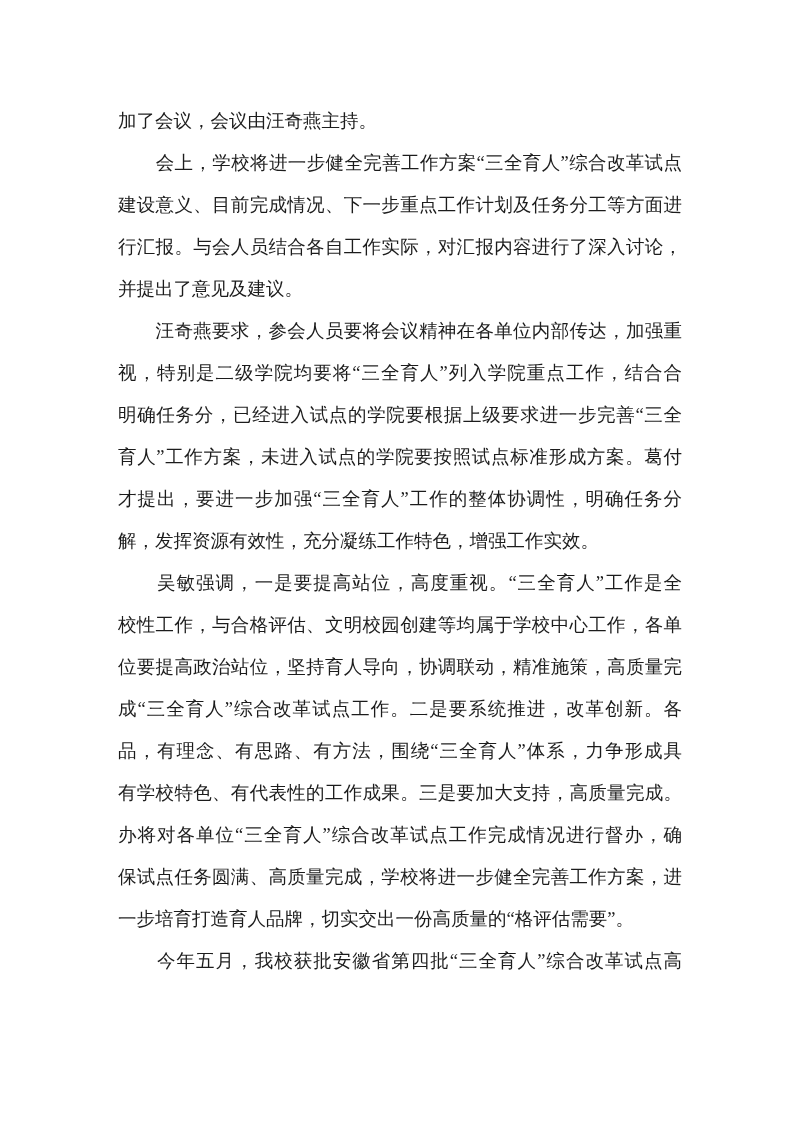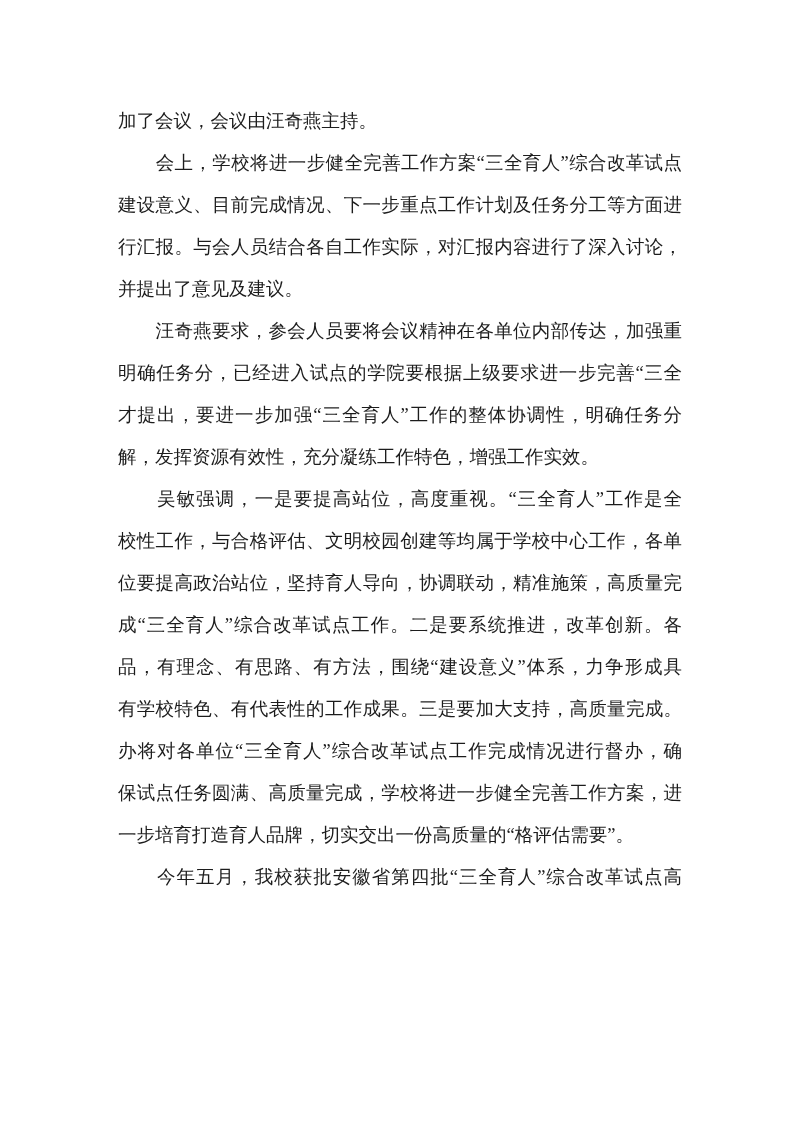--- a/index.html
+++ b/index.html
@@ -50,30 +50,32 @@
         <div class="line">加了会议，会议由汪奇燕主持。</div>
       </div>
       <div class="paragraph">
         <div class="line jst">　　会上，学校将进一步健全完善工作方案“三全育人”综合改革试点</div>
         <div class="line jst">建设意义、目前完成情况、下一步重点工作计划及任务分工等方面进</div>
         <div class="line jst">行汇报。与会人员结合各自工作实际，对汇报内容进行了深入讨论，</div>
         <div class="line">并提出了意见及建议。</div>
       </div>
       <div class="paragraph">
         <div class="line jst">　　汪奇燕要求，参会人员要将会议精神在各单位内部传达，加强重</div>
+        <div class="line jst">视，特别是二级学院均要将“三全育人”列入学院重点工作，结合合</div>
         <div class="line jst">明确任务分，已经进入试点的学院要根据上级要求进一步完善“三全</div>
+        <div class="line jst">育人”工作方案，未进入试点的学院要按照试点标准形成方案。葛付</div>
         <div class="line jst">才提出，要进一步加强“三全育人”工作的整体协调性，明确任务分</div>
         <div class="line">解，发挥资源有效性，充分凝练工作特色，增强工作实效。</div>
       </div>
       <div class="paragraph">
         <div class="line jst">　　吴敏强调，一是要提高站位，高度重视。“三全育人”工作是全</div>
         <div class="line jst">校性工作，与合格评估、文明校园创建等均属于学校中心工作，各单</div>
         <div class="line jst">位要提高政治站位，坚持育人导向，协调联动，精准施策，高质量完</div>
         <div class="line jst">成“三全育人”综合改革试点工作。二是要系统推进，改革创新。各</div>
-        <div class="line jst">品，有理念、有思路、有方法，围绕“建设意义”体系，力争形成具</div>
+        <div class="line jst">品，有理念、有思路、有方法，围绕“三全育人”体系，力争形成具</div>
         <div class="line jst">有学校特色、有代表性的工作成果。三是要加大支持，高质量完成。校</div>
         <div class="line jst">办将对各单位“三全育人”综合改革试点工作完成情况进行督办，确</div>
         <div class="line jst">保试点任务圆满、高质量完成，学校将进一步健全完善工作方案，进</div>
         <div class="line">一步培育打造育人品牌，切实交出一份高质量的“格评估需要”。</div>
       </div>
       <div class="paragraph">
         <div class="line jst">　　今年五月，我校获批安徽省第四批“三全育人”综合改革试点高</div>
       </div>
     </div>
 </div>

